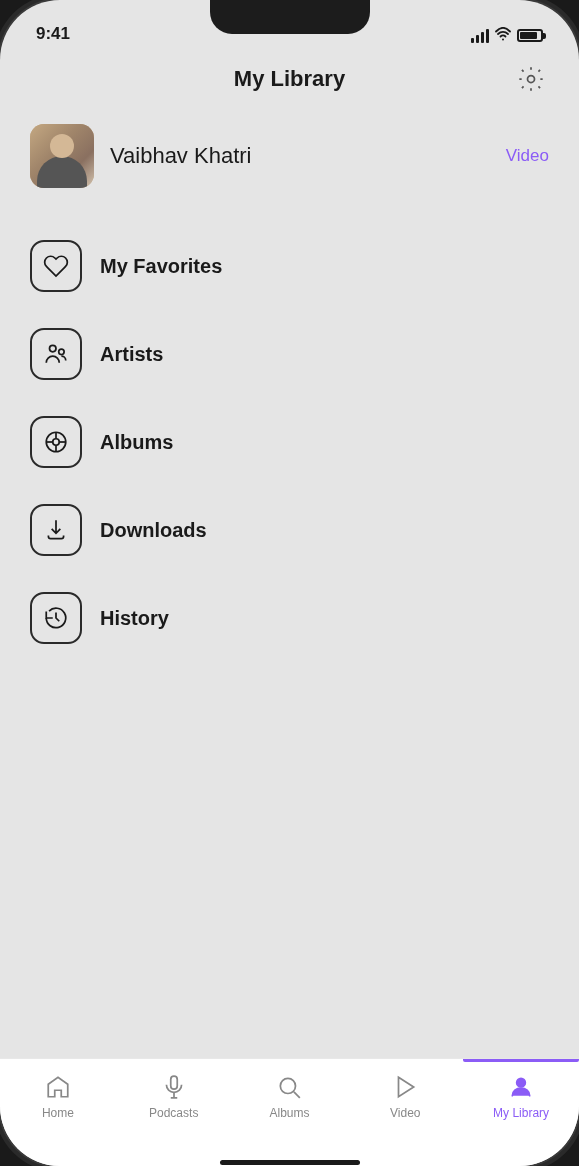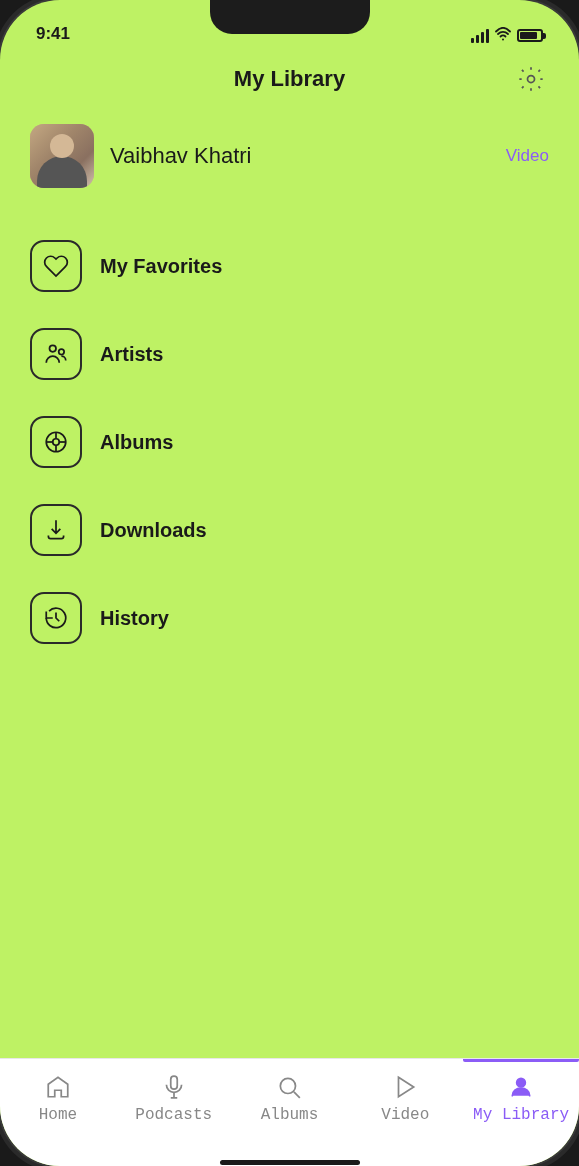--- a/index.html
+++ b/index.html
@@ -42,21 +42,21 @@
       top: 240px;
       width: 6px;
       height: 80px;
       background: #333;
       border-radius: 0 3px 3px 0;
     }
 
     .screen {
       width: 100%;
       height: 100%;
-      background: #bef264;
+      background: #e5e5e5;
       border-radius: 8px;
       overflow: hidden;
       display: flex;
       flex-direction: column;
     }
 
     
     .notch {
       position: absolute;
       top: 0;
@@ -341,24 +341,23 @@
       fill: none;
       stroke-width: 1.6;
     }
 
     .tab-item.active .tab-icon svg.fill-icon {
       fill: #8b5cf6;
       stroke: #8b5cf6;
     }
 
     .tab-label {
-      font-size: 16px;
+      font-size: 12px;
       color: #888;
       font-weight: 400;
-      font-family: Liberation Mono, monospace;
     }
 
     
     .home-indicator {
       height: 8px;
       display: flex;
       align-items: center;
       justify-content: center;
       background: #fff;
       border-radius: 0 0 56px 56px;

